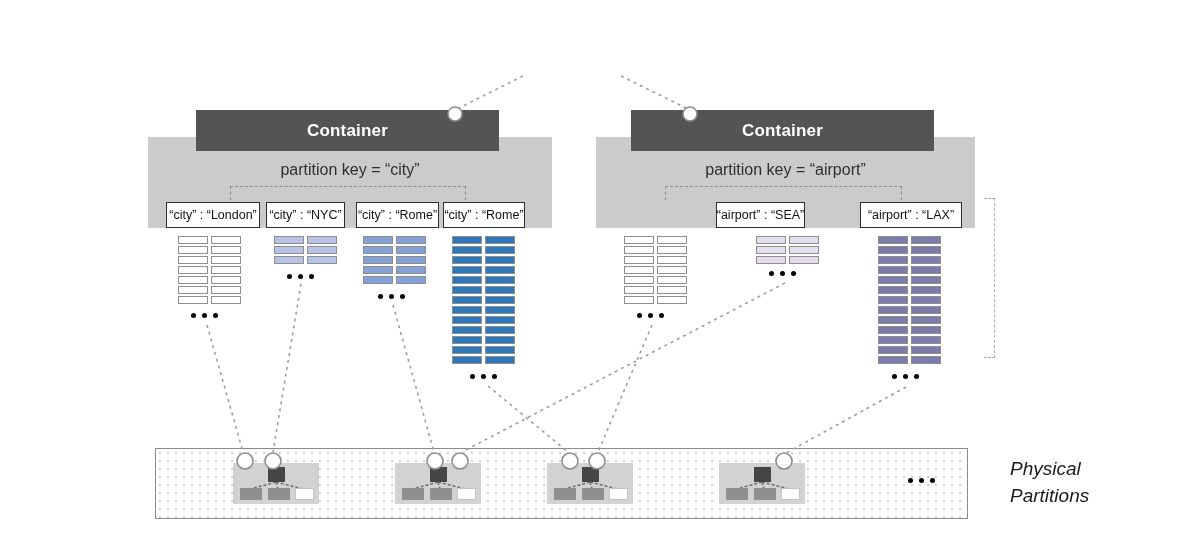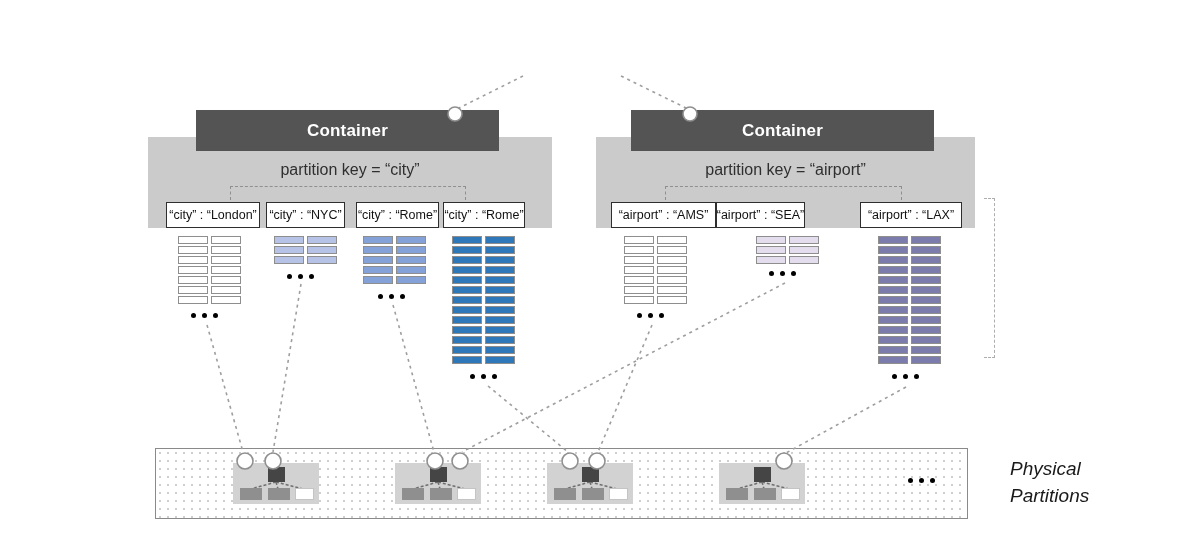--- a/index.html
+++ b/index.html
@@ -81,21 +81,20 @@
   <div class="pk-label" style="left:596px;top:161px;width:379px">partition key = “airport”</div>
   <div class="pk-label" style="left:148px;top:161px;width:404px">partition key = “city”</div>
 
   <div class="pk-bracket" style="left:230px;top:186px;width:234px"></div>
   <div class="pk-bracket" style="left:665px;top:186px;width:235px"></div>
 
   <div class="key-box" style="left:166px;width:92px">“city” : “London”</div>
   <div class="key-box" style="left:266px;width:77px">“city” : “NYC”</div>
   <div class="key-box" style="left:356px;width:81px">“city” : “Rome”</div>
   <div class="key-box" style="left:443px;width:80px">“city” : “Rome”</div>
-  <div class="key-box" style="left:611px;width:103px">“airport” : “AMS”</div>
   <div class="key-box" style="left:716px;width:87px">“airport” : “SEA”</div>
   <div class="key-box" style="left:860px;width:100px">“airport” : “LAX”</div>
 
   <div class="doc-stack" style="left:178px;top:236px">
       <div class="doc-cell" style="background: rgb(255, 255, 255); border-color: rgb(142, 142, 142);"></div>
       <div class="doc-cell" style="background: rgb(255, 255, 255); border-color: rgb(142, 142, 142);"></div>
       <div class="doc-cell" style="background: rgb(255, 255, 255); border-color: rgb(142, 142, 142);"></div>
       <div class="doc-cell" style="background: rgb(255, 255, 255); border-color: rgb(142, 142, 142);"></div>
       <div class="doc-cell" style="background: rgb(255, 255, 255); border-color: rgb(142, 142, 142);"></div>
       <div class="doc-cell" style="background: rgb(255, 255, 255); border-color: rgb(142, 142, 142);"></div>

